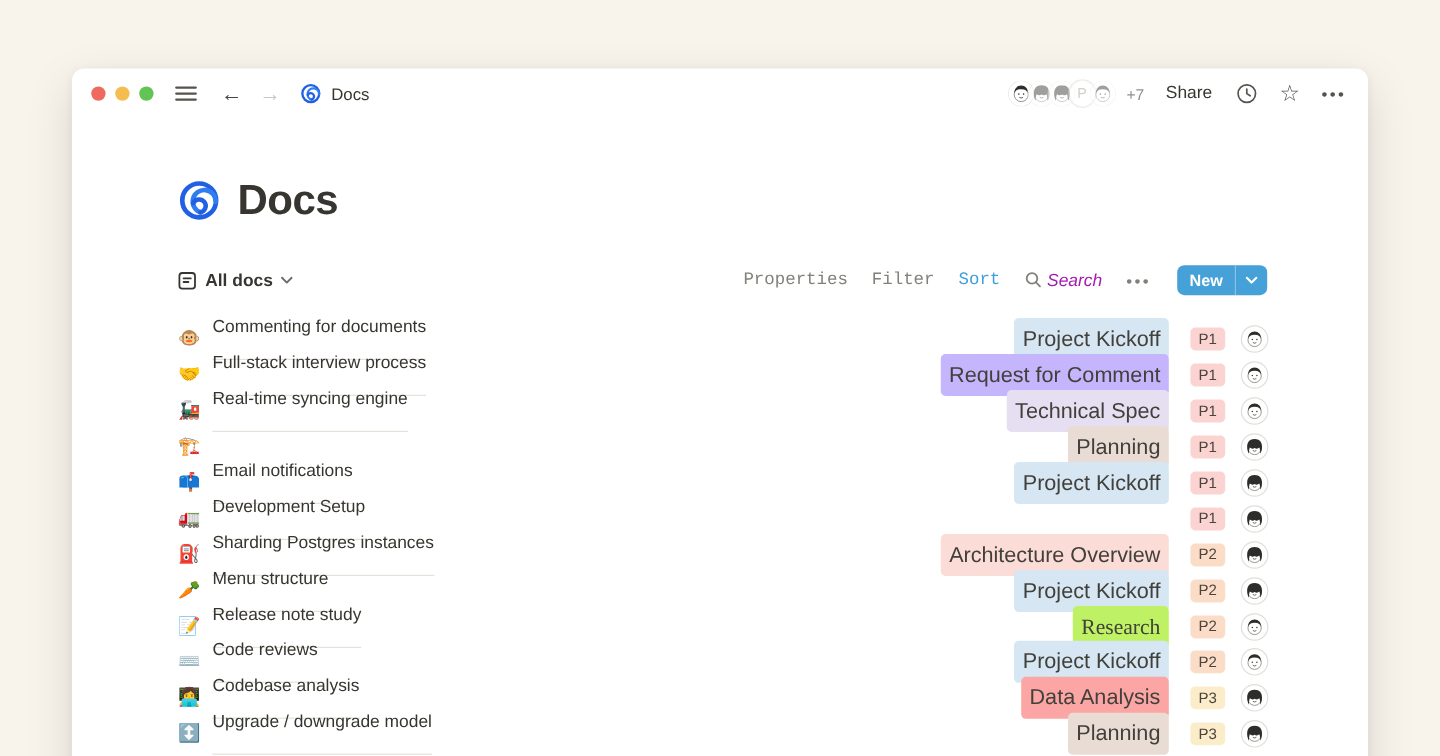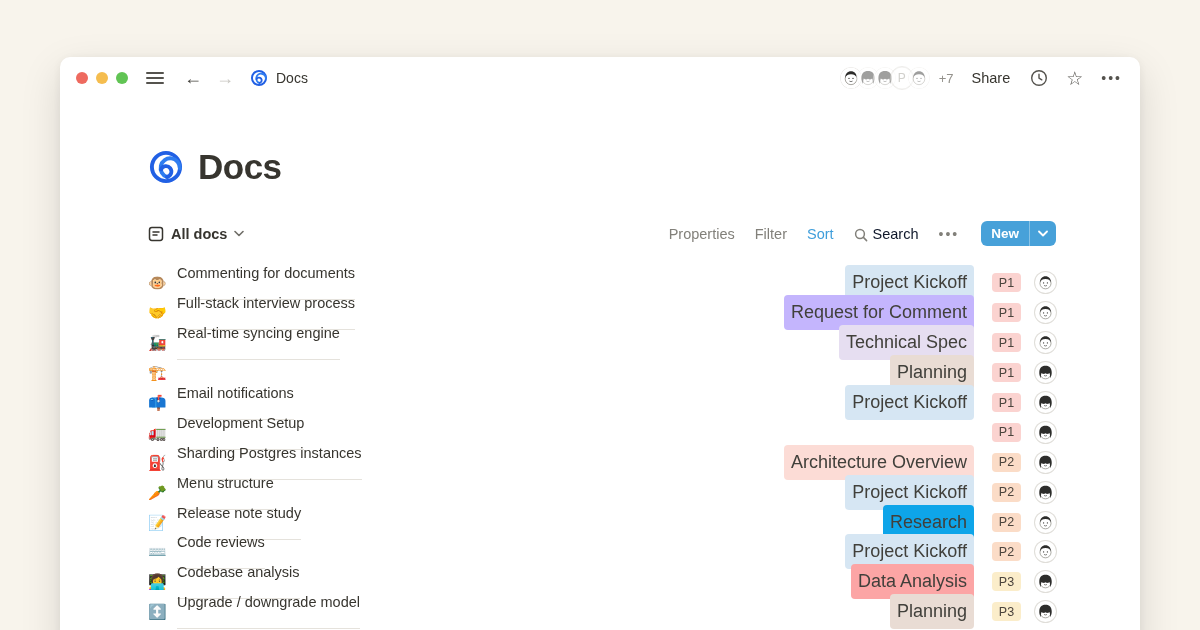--- a/index.html
+++ b/index.html
@@ -46,23 +46,23 @@
   .page-head { display:flex; align-items:center; gap:14px; margin-bottom:34px; }
   .page-logo { width:36px; height:36px; }
   .page-title { font-size:35px; font-weight:800; color:#37352f; letter-spacing:-.5px; }
 
   .controls { display:flex; align-items:center; margin-bottom:22px; }
   .view-switch { display:flex; align-items:center; gap:7px; cursor:pointer;text-align:right; }
   .view-label { font-size:14.5px; font-weight:700; color:#37352f; }
   .doc-icon { width:16px; height:16px; }
   .chev { width:10px; height:7px; }
   .controls-right { margin-left:auto; display:flex; align-items:center; gap:20px; }
-  .ctl-item { font-size:14.5px; color:#82807a; cursor:pointer; }
+  .ctl-item { font-size:14.5px; color:#82807a; cursor:pointer;font-family:Liberation Mono, monospace; }
   .ctl-item.active { color:#3f9edb; }
-  .ctl-search { display:flex; align-items:flex-end; gap:5px; color:#0f172a; cursor:pointer; font-size:14.5px; }
+  .ctl-search { display:flex; align-items:flex-start; gap:5px; color:#a21caf; cursor:pointer; font-size:14.5px;font-style:italic; }
   .new-btn { display:flex; align-items:center; background:#47a1d9; color:#fff; border-radius:6px;
              height:25px; cursor:pointer; overflow:hidden; margin-left:2px; }
   .new-btn-label { font-size:13.5px; font-weight:700; padding:0 10px; }
   .new-btn-divider { width:1px; height:25px; background:rgba(255,255,255,.35); }
   .new-btn-chev { padding:0 8px; display:flex; align-items:center; }
 
   
   .rows { display:flex; flex-direction:column; }
   .doc-row { display:flex; align-items:center; height:29.9px; cursor:pointer; }
   .doc-emoji { width:20px; font-size:15px; line-height:1; margin-right:9px; text-align:center; flex:none; }
@@ -343,21 +343,21 @@
         <path d="M10.5 16 q1.5 1 3 0" fill="none" stroke="#3a3a38" stroke-width="0.8" stroke-linecap="round"></path>
         <path class="hair-man" d="M5 12 c0-5 3-8 7-8 s7 3 7 8 c-1-3-3-4.4-7-4.4 s-6 1.4-7 4.4z" fill="#2d2d2b"></path>
         <path class="hair-woman" d="M12 3.6 c-5.2 0-7.8 3.2-7.8 8.2 0 3 .6 5.4 1.8 7.4 .2-2.4 .1-4.4 1-6.6 1.4 1.2 3.4 1.6 5 .4 1.6 1.2 3.6 .8 5-.4 .9 2.2 .8 4.2 1 6.6 1.2-2 1.8-4.4 1.8-7.4 0-5-2.6-8.2-7.8-8.2z" fill="#2d2d2b"></path>
       </svg>
     </span>
   </div>
           <div class="doc-row">
     <span class="doc-emoji">📝</span>
     <span class="doc-title">Release note study</span>
     <span class="row-spacer"></span>
-    <span class="doc-tag" style="background: #0ea5e9;">Research</span>
+    <span class="doc-tag" style="background: #bef264; font-family: Liberation Serif, serif;">Research</span>
     <span class="prio" style="background: rgb(251, 220, 199);">P2</span>
     <span class="doc-av av-man">
       <svg viewBox="0 0 24 24">
         <circle cx="12" cy="13" r="7" fill="#ffffff" stroke="#8a8880" stroke-width="0.9"></circle>
         <circle cx="9.6" cy="12.5" r="0.8" fill="#3a3a38"></circle>
         <circle cx="14.4" cy="12.5" r="0.8" fill="#3a3a38"></circle>
         <path d="M10.5 16 q1.5 1 3 0" fill="none" stroke="#3a3a38" stroke-width="0.8" stroke-linecap="round"></path>
         <path class="hair-man" d="M5 12 c0-5 3-8 7-8 s7 3 7 8 c-1-3-3-4.4-7-4.4 s-6 1.4-7 4.4z" fill="#2d2d2b"></path>
         <path class="hair-woman" d="M12 3.6 c-5.2 0-7.8 3.2-7.8 8.2 0 3 .6 5.4 1.8 7.4 .2-2.4 .1-4.4 1-6.6 1.4 1.2 3.4 1.6 5 .4 1.6 1.2 3.6 .8 5-.4 .9 2.2 .8 4.2 1 6.6 1.2-2 1.8-4.4 1.8-7.4 0-5-2.6-8.2-7.8-8.2z" fill="#2d2d2b"></path>
       </svg>

